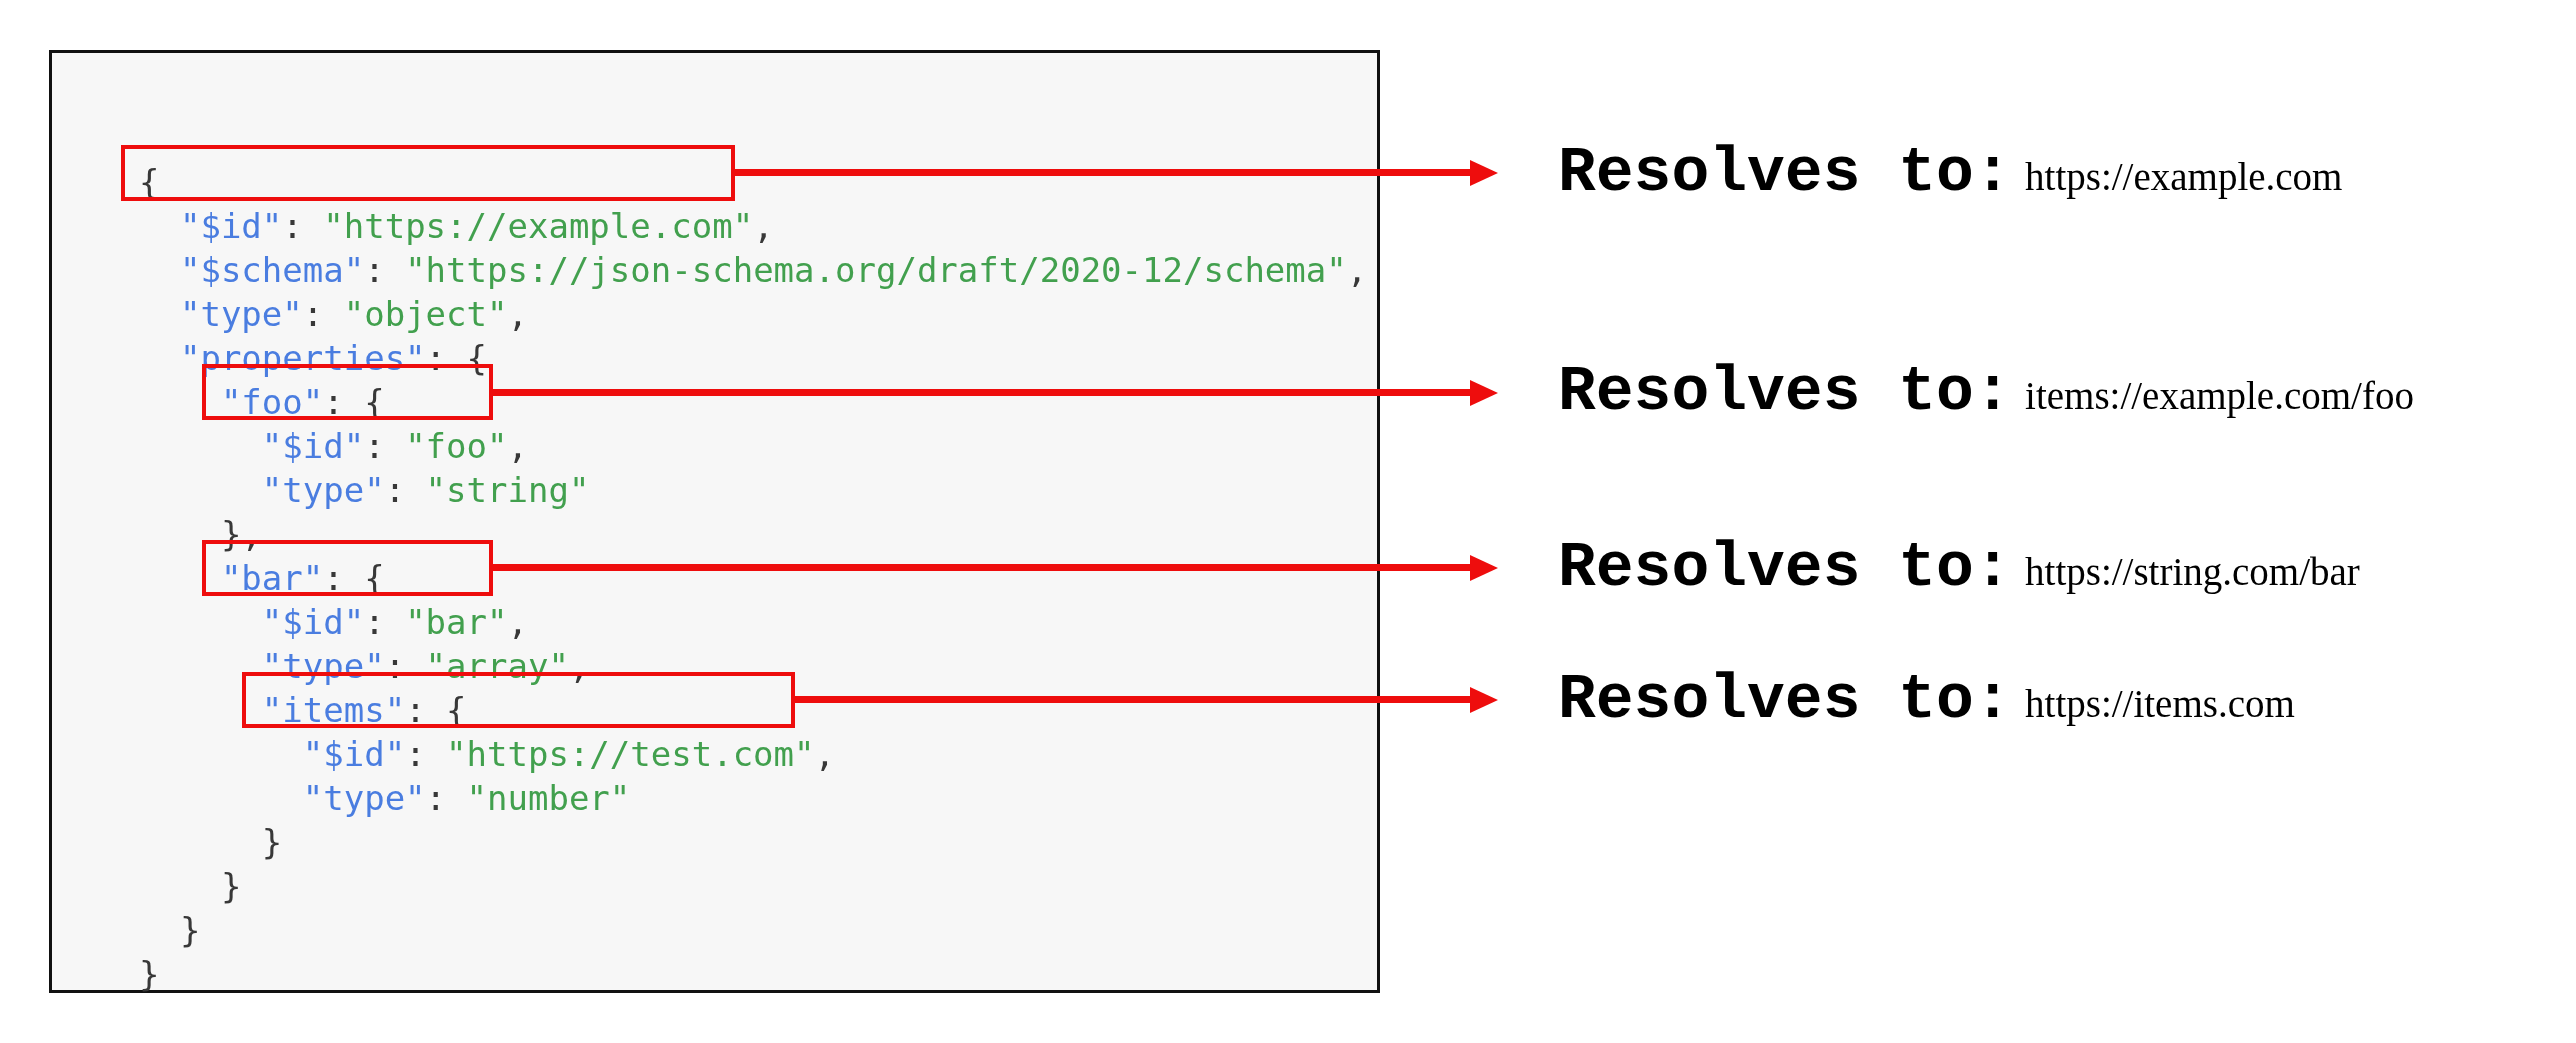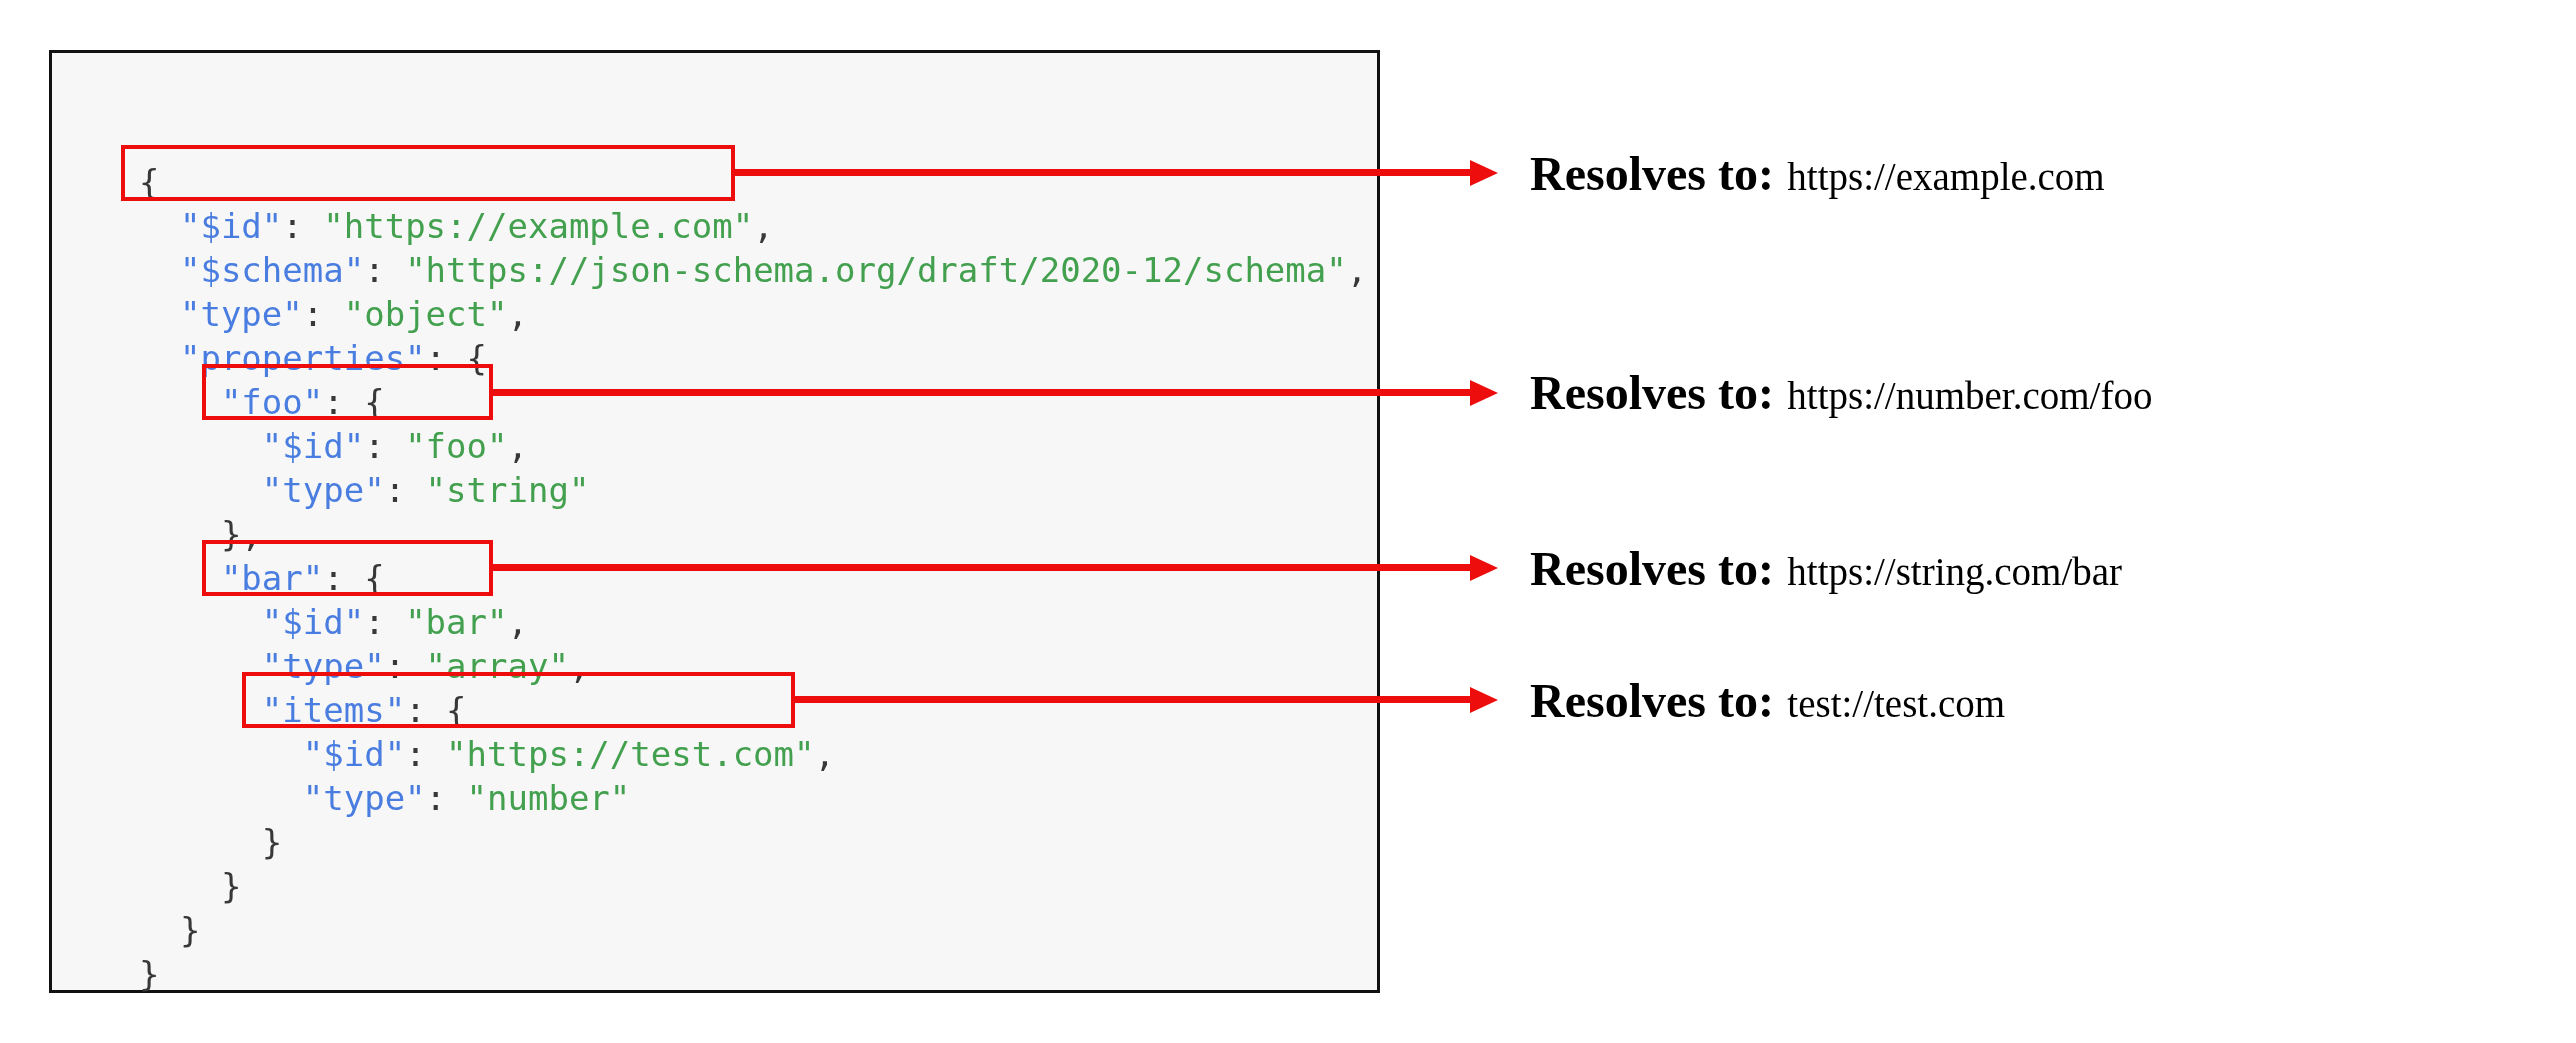--- a/index.html
+++ b/index.html
@@ -65,24 +65,25 @@
   }
   .annotation{
     position:absolute;
     display:flex;
     align-items:baseline;
     gap:13.4px;
     white-space:nowrap;
     transform:translateY(-50%);
   }
   .resolve-label{
-    font-family:Liberation Serif, serif;
+    font-family:Liberation Mono, monospace;
     font-weight:bold;
-    font-size:48px;
+    font-size:63px;
     color:var(--text);
+    margin-left:28px;
   }
   .resolve-url{
     font-family:Liberation Serif, serif;
     font-size:39px;
     color:var(--text);
   }
 </style>
 </head>
 <body>
 
@@ -96,31 +97,31 @@
       <div class="arrow-head" style="left: 1470px; top: 160px;"></div>
       <div class="annotation" style="left: 1530px; top: 173px;">
         <span class="resolve-label">Resolves to:</span>
         <span class="resolve-url">https://example.com</span>
       </div>
       <div class="hl-box" style="left: 202px; top: 364px; width: 291px; height: 56px;"></div>
       <div class="arrow-line" style="left: 492px; top: 389px; width: 980px;"></div>
       <div class="arrow-head" style="left: 1470px; top: 380px;"></div>
       <div class="annotation" style="left: 1530px; top: 392px;">
         <span class="resolve-label">Resolves to:</span>
-        <span class="resolve-url">https://number.com/foo</span>
+        <span class="resolve-url">items://example.com/foo</span>
       </div>
       <div class="hl-box" style="left: 202px; top: 540px; width: 291px; height: 56px;"></div>
       <div class="arrow-line" style="left: 492px; top: 564px; width: 980px;"></div>
       <div class="arrow-head" style="left: 1470px; top: 555px;"></div>
       <div class="annotation" style="left: 1530px; top: 568px;">
         <span class="resolve-label">Resolves to:</span>
         <span class="resolve-url">https://string.com/bar</span>
       </div>
       <div class="hl-box" style="left: 242px; top: 672px; width: 553px; height: 56px;"></div>
       <div class="arrow-line" style="left: 795px; top: 696px; width: 677px;"></div>
       <div class="arrow-head" style="left: 1470px; top: 687px;"></div>
       <div class="annotation" style="left: 1530px; top: 700px;">
         <span class="resolve-label">Resolves to:</span>
-        <span class="resolve-url">test://test.com</span>
+        <span class="resolve-url">https://items.com</span>
       </div>
     </div>
 </div>
 
 
 </body></html>

